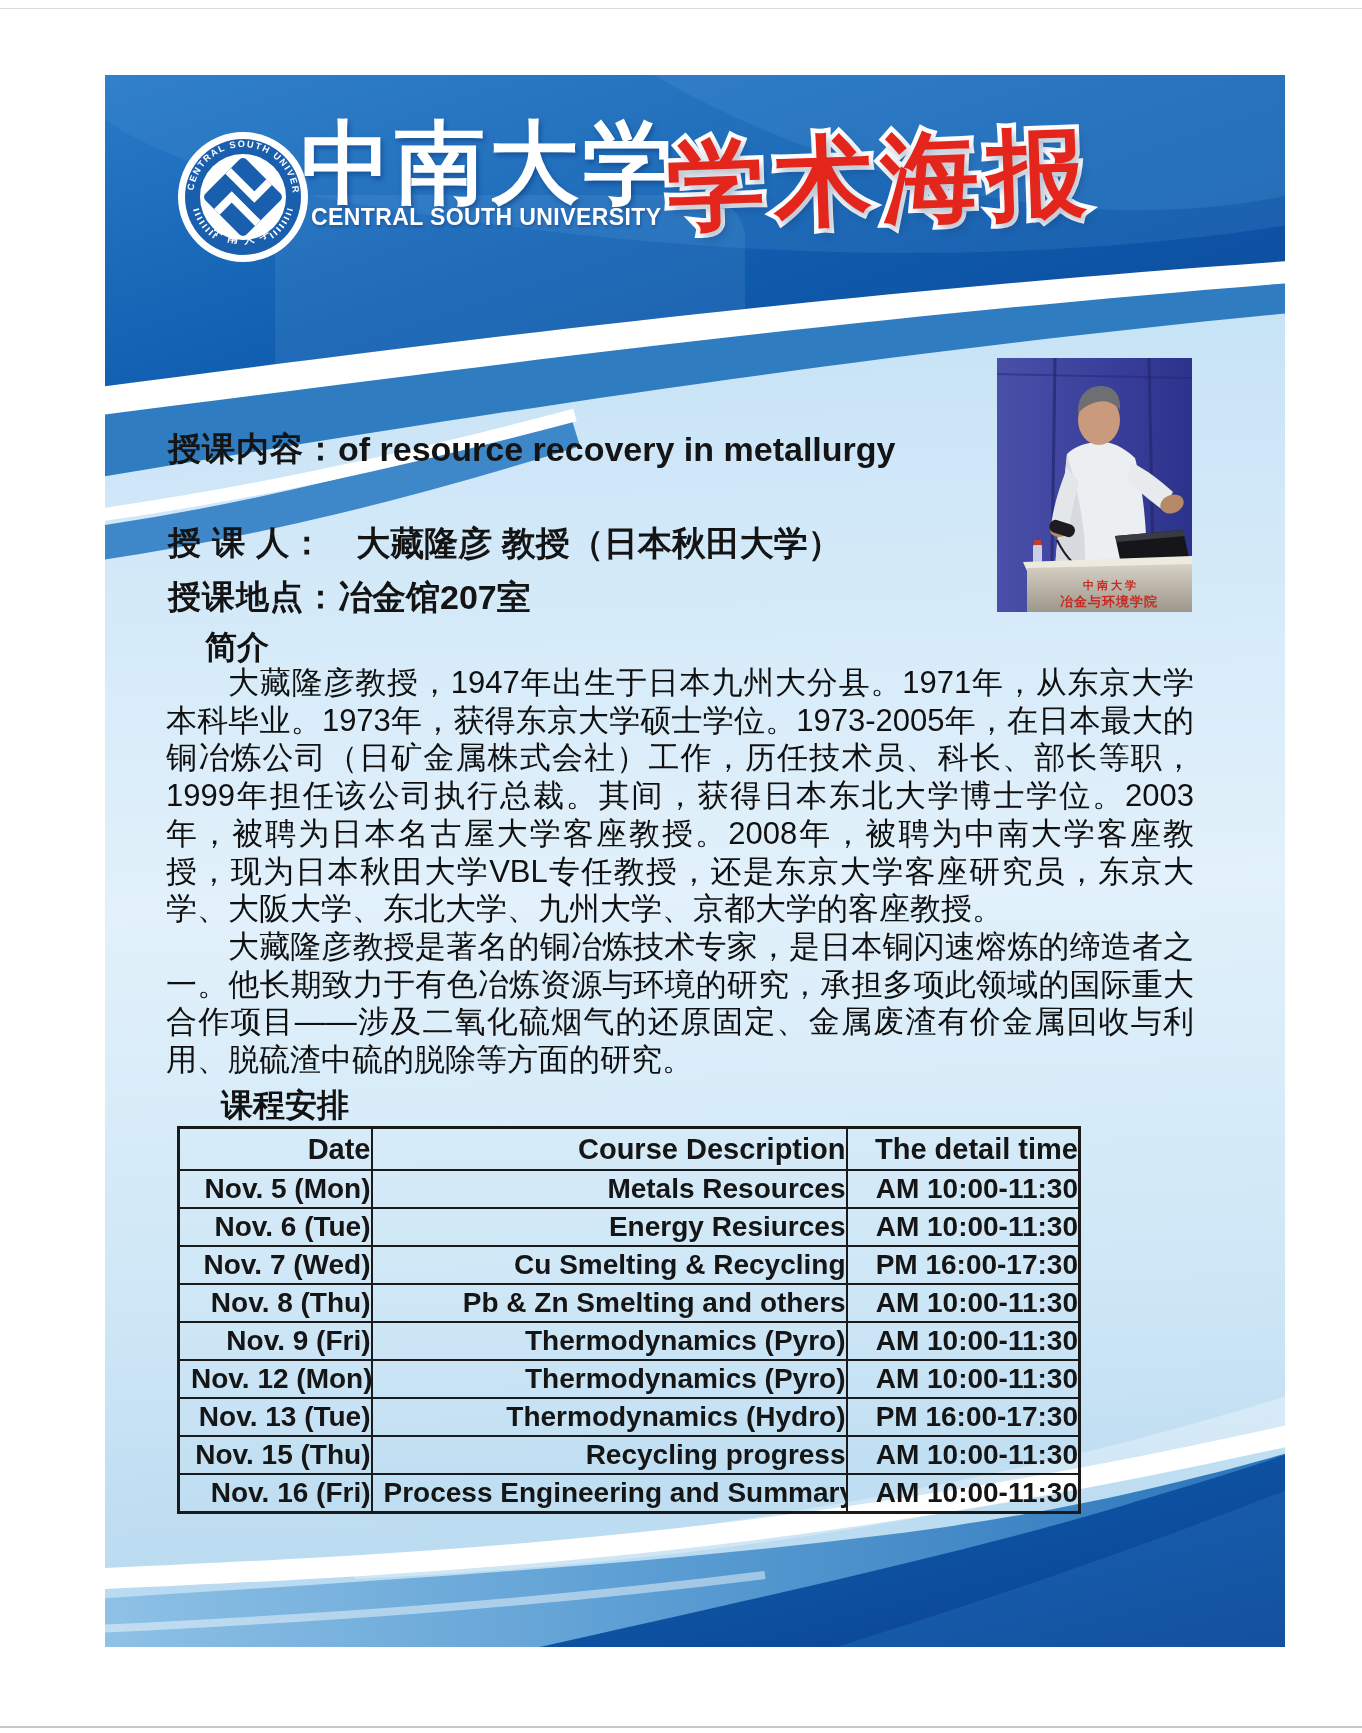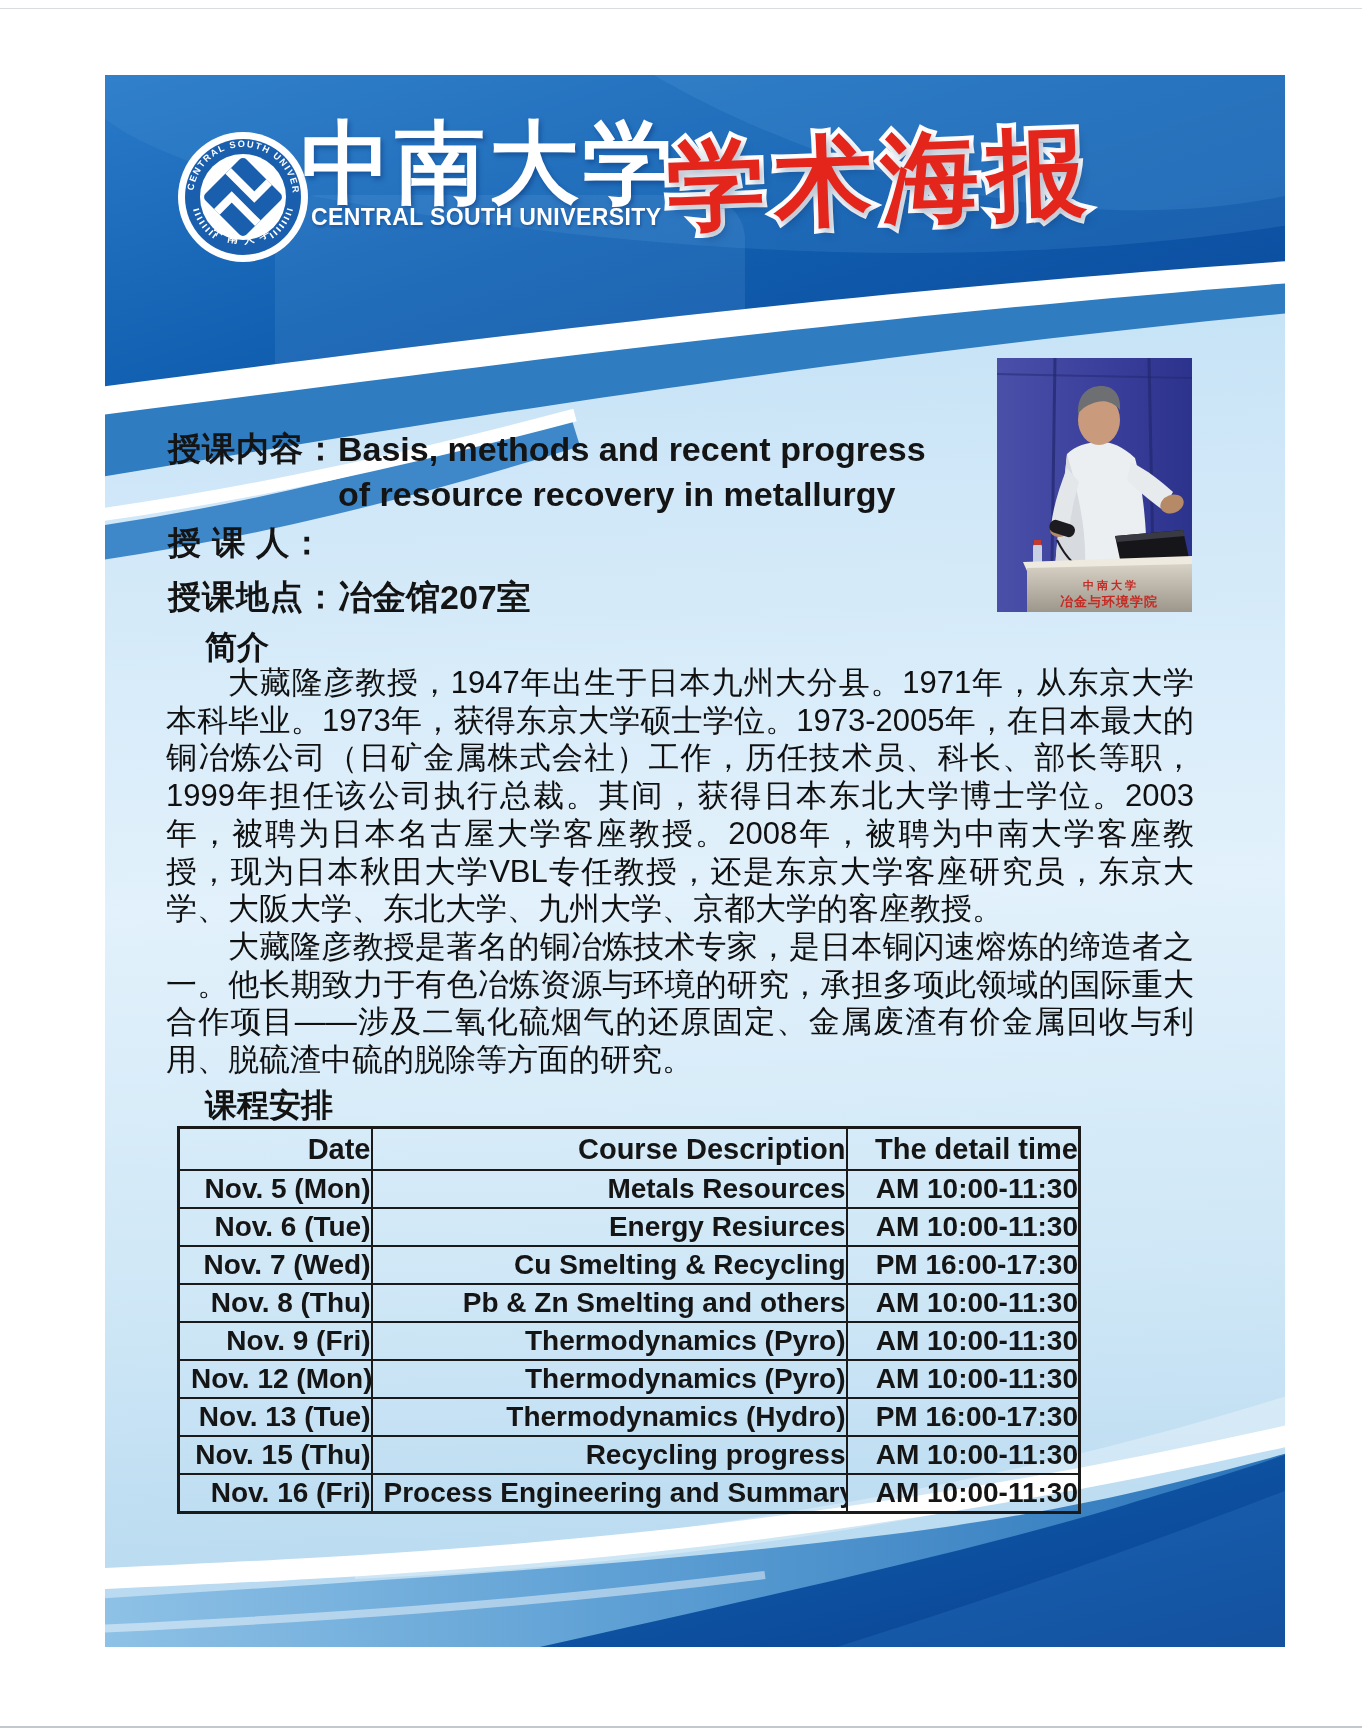--- a/index.html
+++ b/index.html
@@ -44,21 +44,21 @@
   .course-title-lines { font-size:34px; line-height:45px; }
   .line-lecturer { left:63px; top:446px;gap:32px; }
   .line-location { left:63px; top:500px; }
 
   
   .photo-box { left:892px; top:283px; width:195px; height:254px; }
 
   
   .section-heading { position:absolute; font-size:32px; font-weight:bold; color:#121212; z-index:2; }
   .heading-intro { left:100px; top:551px; }
-  .heading-schedule { left:100px; top:1009px; }
+  .heading-schedule { left:116px; top:1009px; }
   .intro-text {
     position:absolute; left:61px; top:589px; width:1028px; z-index:2;
     font-size:31px; line-height:37.7px; color:#101010; text-align:justify;
   }
   .intro-text p { margin:0; text-indent:2em; }
 
   
   .schedule-table {
     position:absolute; left:72px; top:1051px; width:901px; z-index:2;
     border-collapse:collapse; table-layout:fixed; background:transparent; color:#151515;
@@ -138,26 +138,26 @@
     </g>
   </svg>
 
   <div class="layer cn-title">中南大学</div>
   <div class="layer en-title">CENTRAL SOUTH UNIVERSITY</div>
   <div class="layer poster-type">学术海报</div>
 
   <div class="info-line line-content">
     <span class="info-label">授课内容：</span>
     <span class="info-value course-title-lines">
-      <div>Basis, methods and recent progress</div>
       <div>of resource recovery in metallurgy</div>
     </span>
   </div>
   <div class="info-line line-lecturer">
     <span class="info-label">授 课 人：</span>
+    <span class="info-value">大藏隆彦 教授（日本秋田大学）</span>
   </div>
   <div class="info-line line-location">
     <span class="info-label">授课地点：</span>
     <span class="info-value">冶金馆207室</span>
   </div>
 
   <svg class="layer photo-box" viewBox="0 0 195 254">
     <defs>
       <linearGradient id="gWall" x1="0" y1="0" x2="1" y2="0">
         <stop offset="0" stop-color="#4a4fa8"></stop>

